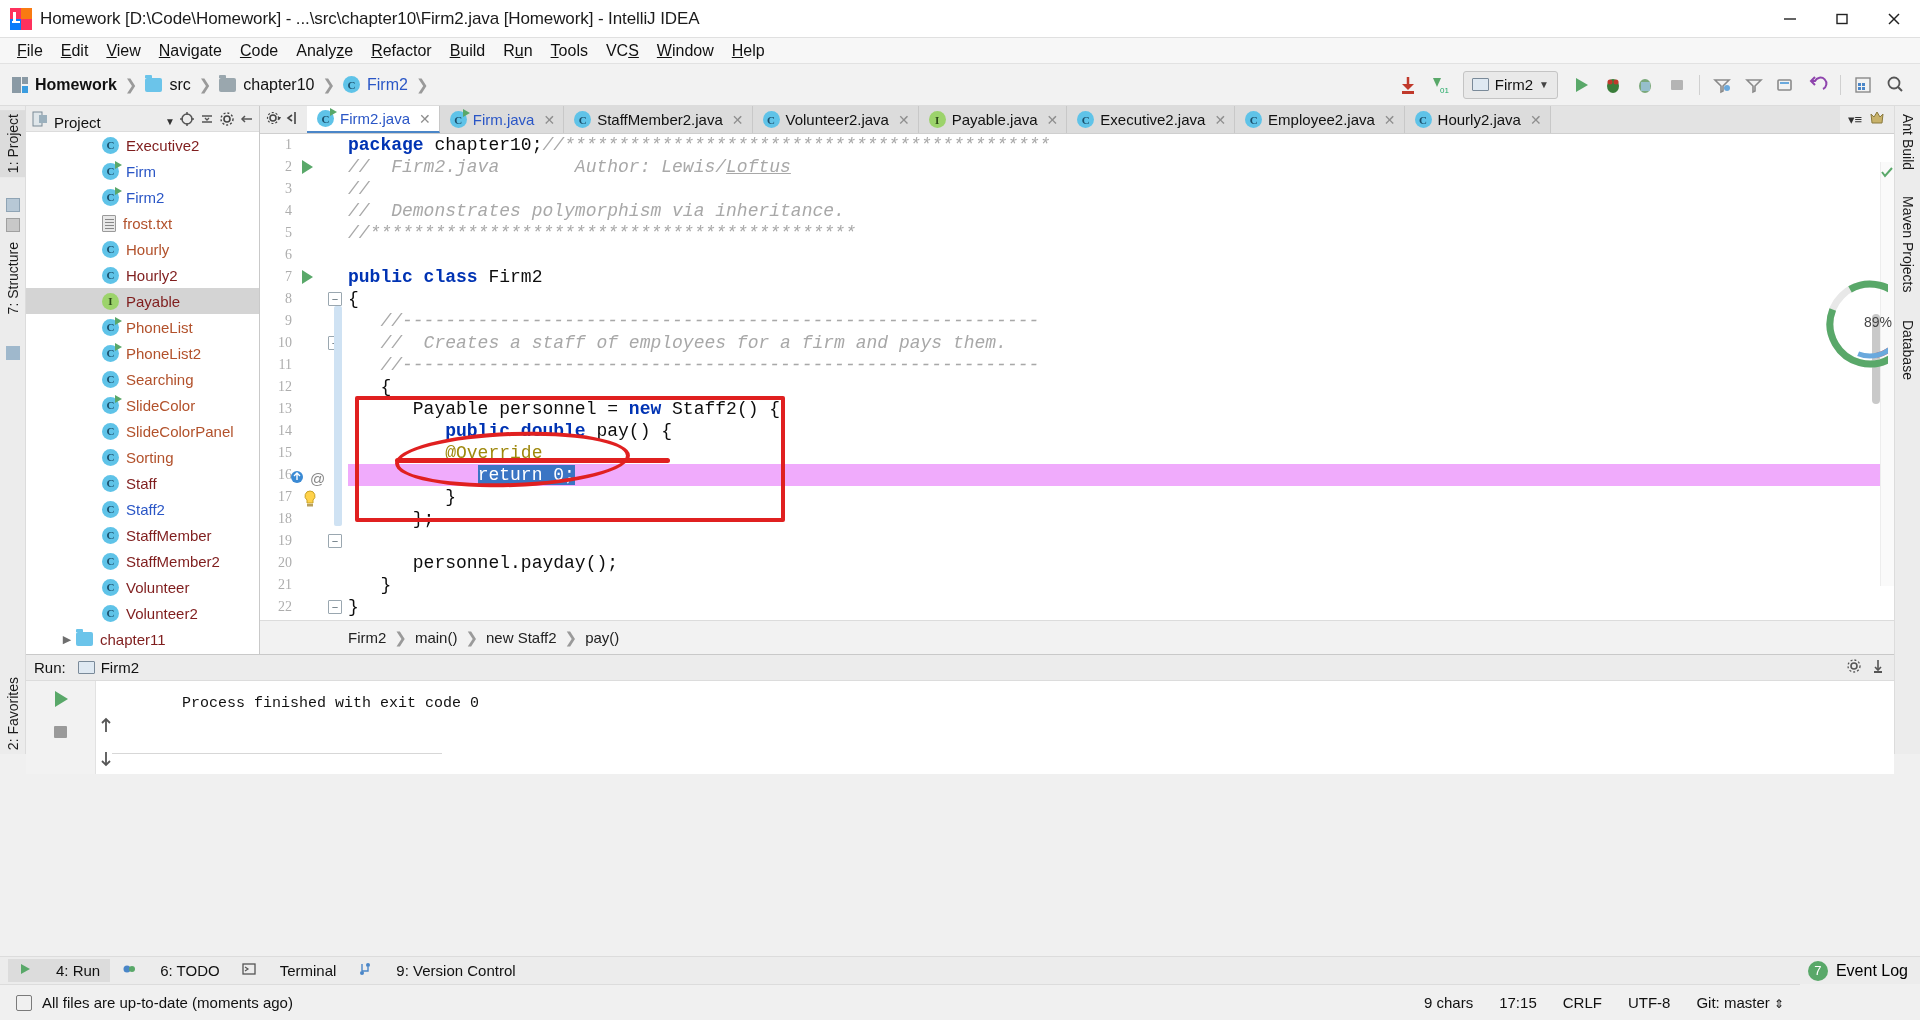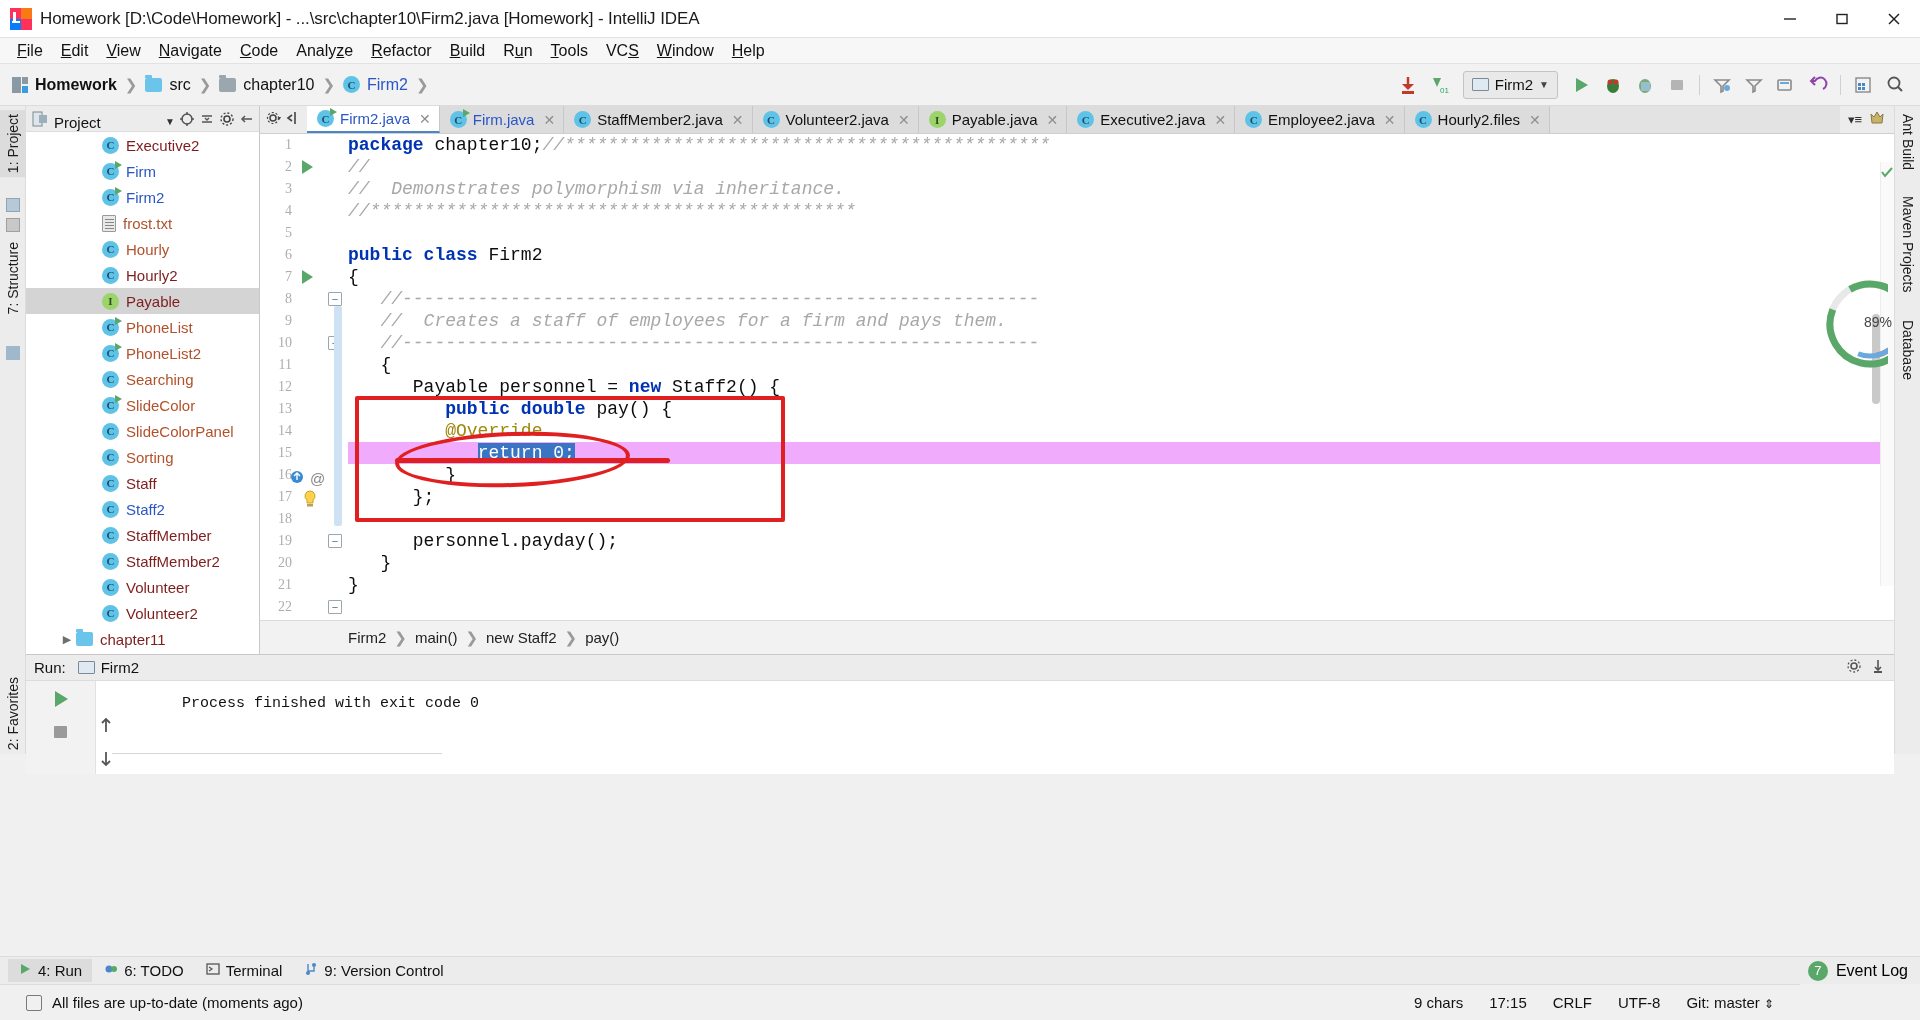--- a/index.html
+++ b/index.html
@@ -148,28 +148,28 @@
   .runhead .cfg{display:flex;align-items:center;gap:6px;margin-left:12px;}
   .runhead .rh-icons{margin-left:auto;display:flex;align-items:center;gap:8px;padding-right:8px;}
   .runbody{position:absolute;top:26px;left:0;right:0;bottom:0;display:flex;background:#fff;}
   .runsidebar{width:70px;background:#f2f2f2;display:flex;flex-direction:column;align-items:center;padding-top:6px;gap:6px;border-right:1px solid #e2e2e2;}
   .runconsole{flex:1;padding:14px 0 0 86px;font-family:"Liberation Mono",monospace;font-size:15px;color:#111;}
   .divline{position:absolute;left:86px;bottom:20px;width:330px;height:1px;background:#d7d7d7;}
 
   
   .bottombar{position:absolute;left:0;bottom:36px;width:1920px;height:28px;background:#ececec;display:flex;align-items:center;
     padding-left:8px;border-top:1px solid #dcdcdc;gap:2px;}
-  .btab{display:flex;align-items:center;gap:6px;font-size:15px;color:#111;padding:3px 10px;white-space:nowrap;}
+  .btab{display:flex;align-items:center;gap:24px;font-size:15px;color:#111;padding:3px 10px;white-space:nowrap;}
   .btab.sel{background:#dcdcdc;}
   .bottombar .right{margin-left:auto;display:flex;align-items:center;gap:8px;padding-right:12px;}
   .evbadge{width:20px;height:20px;border-radius:50%;background:#59a869;color:#fff;font-size:13px;display:flex;align-items:center;justify-content:center;}
 
   
   .statusbar{position:absolute;left:0;bottom:0;width:1800px;height:36px;background:#f0f0f0;border-top:1px solid #dcdcdc;
-    display:flex;align-items:center;padding:0 26px;font-size:15px;color:#111;}
+    display:flex;align-items:center;padding:0 16px;font-size:15px;color:#111;}
   .statusbar .right{margin-left:auto;display:flex;align-items:center;gap:26px;}
   .sq-icon{width:16px;height:16px;border:1px solid #7a7a7a;margin-right:10px;border-radius:2px;}
 
   
   .donut{position:absolute;right:6px;top:142px;width:96px;height:96px;}
   .pct{position:absolute;right:2px;top:180px;font-size:14px;color:#444;}
 </style>
 </head>
 <body>
 
@@ -551,21 +551,21 @@
             <span class="nm ">Executive2.java</span>
             <span class="x">✕</span>
           </div>
           <div class="etab">
             <span class="ico-class" style="margin-right: 0px;">C</span>
             <span class="nm ">Employee2.java</span>
             <span class="x">✕</span>
           </div>
           <div class="etab">
             <span class="ico-class" style="margin-right: 0px;">C</span>
-            <span class="nm ">Hourly2.files</span>
+            <span class="nm ">Hourly2.java</span>
             <span class="x">✕</span>
           </div>
         </div>
       <div class="tabs-right">
         <span style="font-size:13px;color:#333;">▾≡</span>
         <span>
           <svg width="18" height="16">
               <path d="M9 2 L12 7 L15 4 L14 13 L4 13 L3 4 L6 7 Z" fill="#c8b26a" stroke="#8a7a3e"></path>
             </svg>
         </span>
@@ -621,20 +621,21 @@
         <div class="bulb" style="top:356px;">
           <svg width="16" height="18">
               <path d="M8 1 a5 5 0 0 1 3 9 l0 3 l-6 0 l0 -3 a5 5 0 0 1 3 -9 z" fill="#ffd24a" stroke="#c9a227"></path>
               <rect x="5" y="14" width="6" height="2.5" fill="#b9a05a"></rect>
             </svg>
         </div>
       </div>
 
       <div class="codelines" id="code-container">
           <div class="cline"><span class="kw">package</span> chapter10;<span class="cmt">//*********************************************</span></div>
+          <div class="cline"><span class="cmt">//  Firm2.java       Author: Lewis/<u>Loftus</u></span></div>
           <div class="cline"><span class="cmt">//</span></div>
           <div class="cline"><span class="cmt">//  Demonstrates polymorphism via inheritance.</span></div>
           <div class="cline"><span class="cmt">//*********************************************</span></div>
           <div class="cline">&nbsp;</div>
           <div class="cline"><span class="kw">public class</span> Firm2</div>
           <div class="cline">{</div>
           <div class="cline">   <span class="cmt">//-----------------------------------------------------------</span></div>
           <div class="cline">   <span class="cmt">//  Creates a staff of employees for a firm and pays them.</span></div>
           <div class="cline">   <span class="cmt">//-----------------------------------------------------------</span></div>
           <div class="cline">   {</div>

